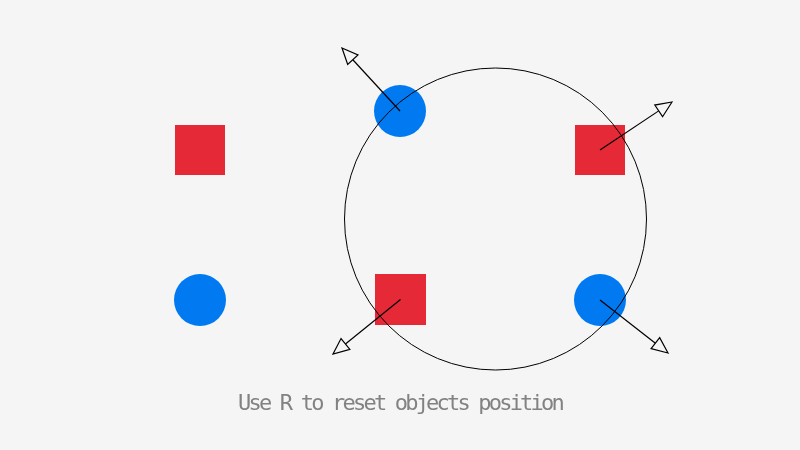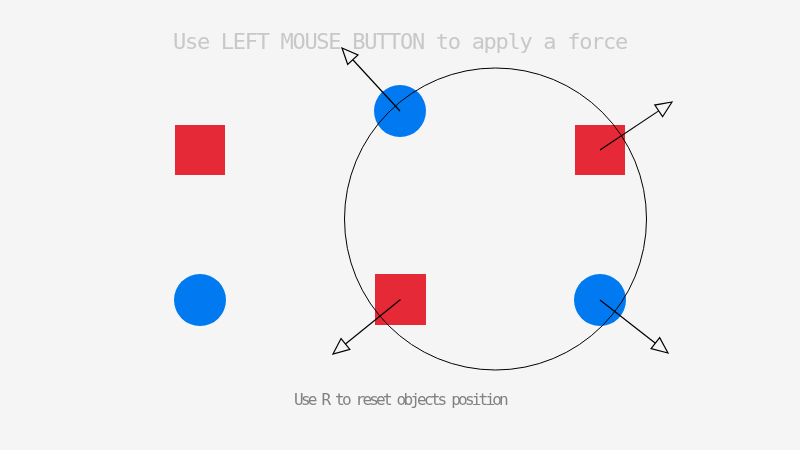--- a/index.html
+++ b/index.html
@@ -11,21 +11,21 @@
   }
   .scene-svg{position:absolute;left:0;top:0;}
   .instruction{
     position:absolute;left:0;width:100%;
     text-align:center;
     white-space:pre;
     line-height:1;
     user-select:none;
   }
   .instruction.top{top:31px;font-size:22px;letter-spacing:-1.3px;}
-  .instruction.bottom{top:392px;font-size:16px;letter-spacing:-2.8px;}
+  .instruction.bottom{top:392px;font-size:22px;letter-spacing:-2.8px;}
 </style>
 </head>
 <body>
 
 <div class="stage" style="background: rgb(245, 245, 245);">
   <svg id="scene" class="scene-svg" width="800" height="450" viewBox="0 0 800 450">
       <rect x="175" y="125" width="50" height="50" fill="#E62937"></rect>
       <circle cx="200" cy="300" r="26" fill="#0079F1"></circle>
       <circle cx="400" cy="111" r="26" fill="#0079F1"></circle>
       <rect x="575" y="125" width="50" height="50" fill="#E62937"></rect>
@@ -34,15 +34,14 @@
       <circle cx="495.5" cy="219" r="151" fill="none" stroke="#000000" stroke-width="1"></circle>
       <line x1="400" y1="111" x2="352.8369515998818" y2="59.771171565388855" stroke="#000000" stroke-width="1.2"></line>
       <polygon points="342,48 357.9868391597394,55.030005240440566 347.68706404002415,64.51233789033715" fill="#F5F5F5" stroke="#000000" stroke-width="1.2"></polygon>
       <line x1="600" y1="150" x2="658.6871952905944" y2="110.87520313960367" stroke="#000000" stroke-width="1.2"></line>
       <polygon points="672,102 662.570096664171,116.69955519996857 654.8042939170178,105.05085107923877" fill="#F5F5F5" stroke="#000000" stroke-width="1.2"></polygon>
       <line x1="400.5" y1="299.5" x2="345.4487923408137" y2="343.9487528507504" stroke="#000000" stroke-width="1.2"></line>
       <polygon points="333,354 341.05137171301703,338.5024062016444 349.8462129686104,349.39509949985637" fill="#F5F5F5" stroke="#000000" stroke-width="1.2"></polygon>
       <line x1="600" y1="300" x2="655.380363981546" y2="343.16410722091086" stroke="#000000" stroke-width="1.2"></line>
       <polygon points="668,353 651.0771608906945,348.6851979789845 659.6835670723975,337.64301646283724" fill="#F5F5F5" stroke="#000000" stroke-width="1.2"></polygon>
     </svg>
-  <div class="instruction top" style="color: rgb(200, 200, 200);">Use LEFT MOUSE BUTTON to apply a force</div>
   <div class="instruction bottom" style="color: rgb(130, 130, 130);">Use R to reset objects position</div>
 </div>
 
 </body></html>

